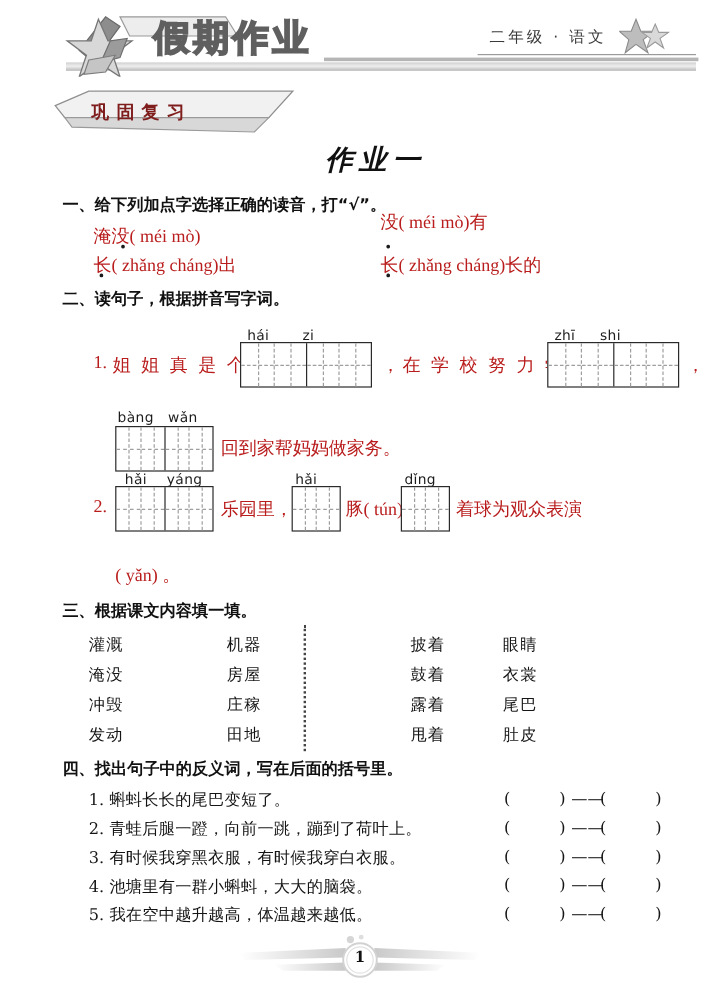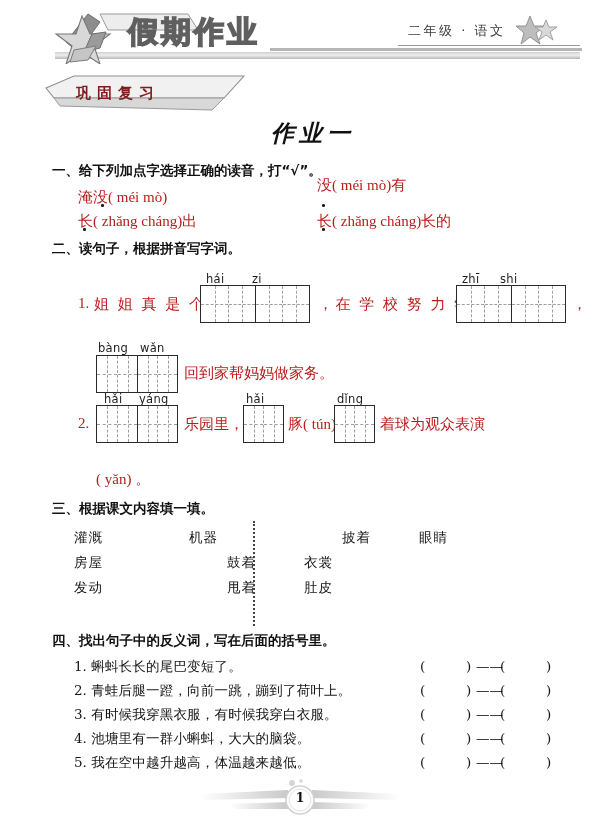--- a/index.html
+++ b/index.html
@@ -370,26 +370,34 @@
 <div id="wg-divider"></div>
 
 <div id="word-grid">
   <div class="wg-row">
     <div class="wg-cell wg-c0">灌溉</div>
     <div class="wg-cell wg-c1">机器</div>
     <div class="wg-cell wg-c2">披着</div>
     <div class="wg-cell wg-c3">眼睛</div>
   </div>
   <div class="wg-row">
+    <div class="wg-cell wg-c0">淹没</div>
     <div class="wg-cell wg-c1">房屋</div>
     <div class="wg-cell wg-c2">鼓着</div>
     <div class="wg-cell wg-c3">衣裳</div>
   </div>
   <div class="wg-row">
+    <div class="wg-cell wg-c0">冲毁</div>
+    <div class="wg-cell wg-c1">庄稼</div>
+    <div class="wg-cell wg-c2">露着</div>
+    <div class="wg-cell wg-c3">尾巴</div>
+  </div>
+  <div class="wg-row">
     <div class="wg-cell wg-c0">发动</div>
+    <div class="wg-cell wg-c1">田地</div>
     <div class="wg-cell wg-c2">甩着</div>
     <div class="wg-cell wg-c3">肚皮</div>
   </div>
 </div>
 
 <div class="q-head" style="left:52px; top:632px;">四、找出句子中的反义词，写在后面的括号里。</div>
 
 <div class="ant-row" style="top:658px;">
   <span class="ant-num">1.</span>
   <span class="ant-text">蝌蚪长长的尾巴变短了。</span>

